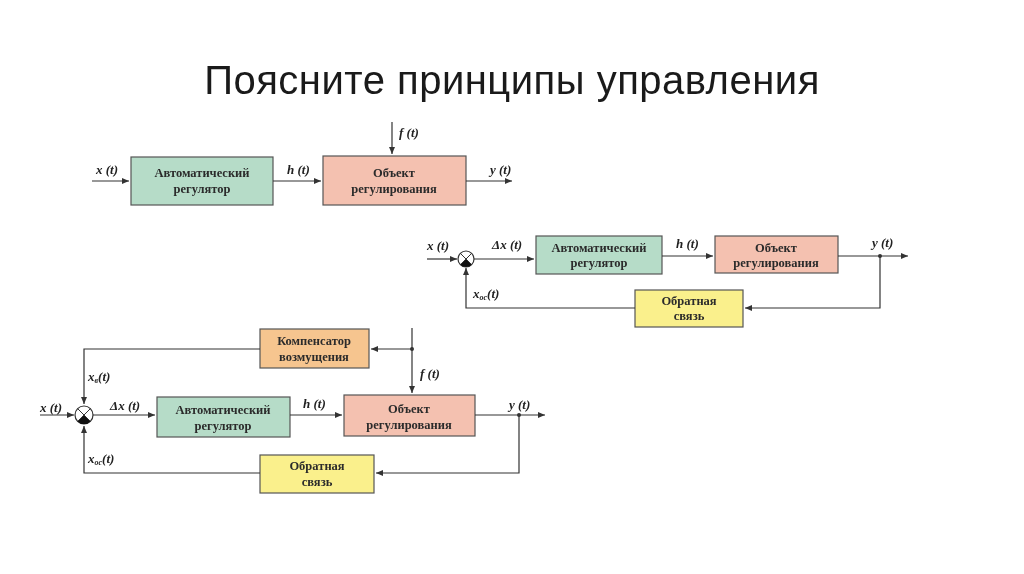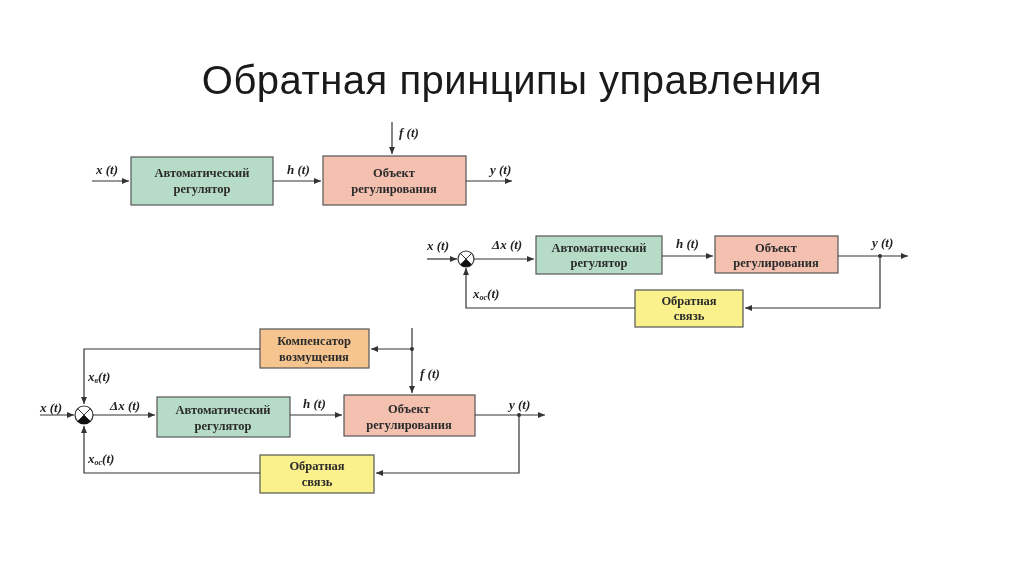--- a/index.html
+++ b/index.html
@@ -11,21 +11,21 @@
   }
   svg.diagram { position:absolute; left:0; top:0; }
   .box-text { font-family:"Liberation Serif", serif; font-weight:bold; font-size:12.5px; fill:#2b2b2b; }
   .sig { font-family:"Liberation Serif", serif; font-weight:bold; font-style:italic; font-size:13px; fill:#222; }
   .sub { font-size:8px; }
   .wire { stroke:#333; stroke-width:1.2; fill:none; }
 </style>
 </head>
 <body>
 
-<div class="title">Обратная принципы управления</div>
+<div class="title">Поясните принципы управления</div>
 
 <svg class="diagram" width="1024" height="574" viewBox="0 0 1024 574">
   <defs>
     <marker id="arr" markerWidth="8" markerHeight="8" refX="7" refY="3" orient="auto" markerUnits="userSpaceOnUse">
       <path d="M0,0 L7,3 L0,6 Z" fill="#333"></path>
     </marker>
   </defs>
 
   <g>
     <line class="wire" x1="92" y1="181" x2="129" y2="181" marker-end="url(#arr)"></line>

